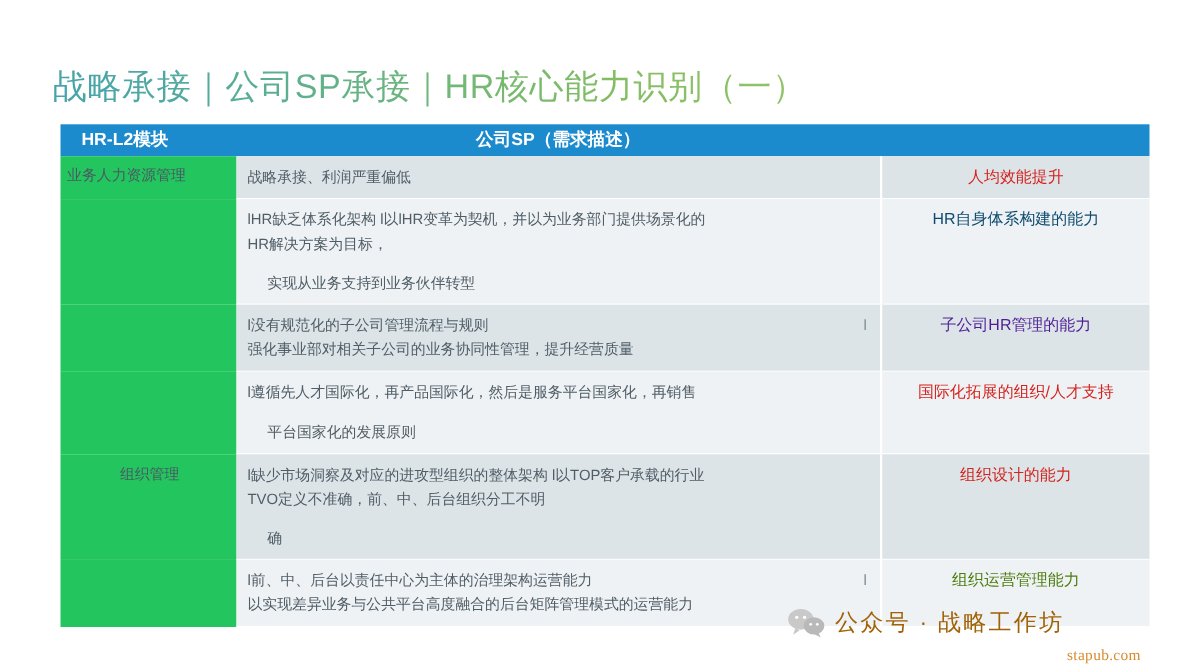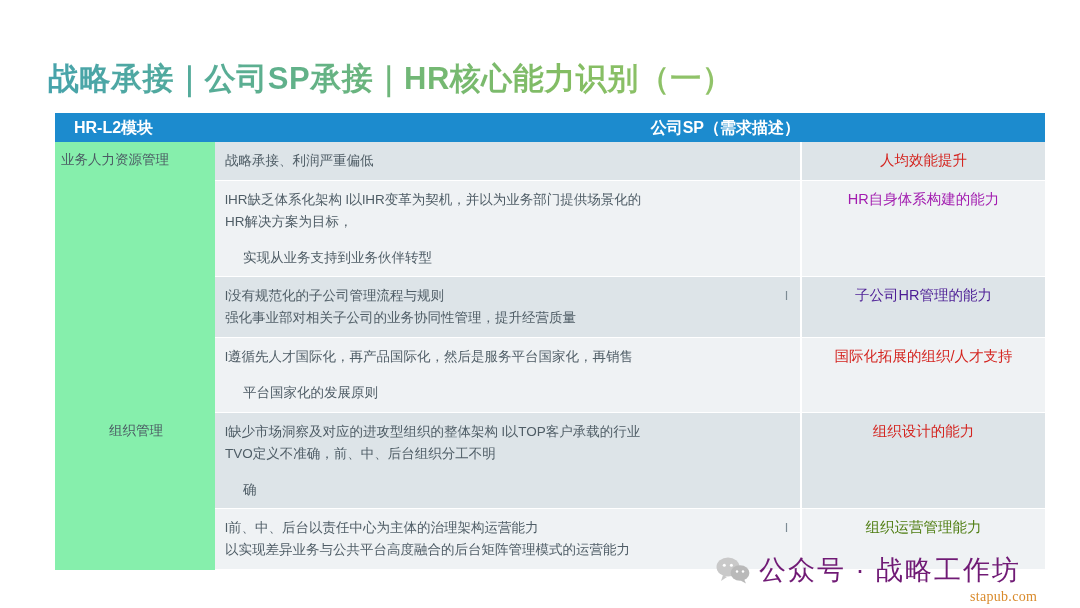--- a/index.html
+++ b/index.html
@@ -14,21 +14,21 @@
     overflow: hidden;
     font-family: "Liberation Sans", "DejaVu Sans", sans-serif;
   }
 
   
   .slide-title {
     position: absolute;
     left: 48px;
     top: 58px;
     font-size: 31px;
-    font-weight: 700;
+    font-weight: 400;
     letter-spacing: 0.5px;
     white-space: nowrap;
     background-image: linear-gradient(90deg,
         #47a3ab 0%,
         #52aa9e 18%,
         #63b287 38%,
         #74b873 56%,
         #84bd63 76%,
         #93c46a 100%);
     -webkit-background-clip: text;
@@ -47,39 +47,39 @@
   .thead {
     display: flex;
     height: 29px;
     background: #1c8bce;
     align-items: center;
   }
   .th {
     color: #ffffff;
     font-size: 16px;
     font-weight: 700;
-    text-align: right;
+    text-align: center;
     line-height: 44px;
     height: 44px;
     box-sizing: border-box;
   }
   .th-module { width: 160px; text-align: left; padding-left: 19px; }
   .th-sp     { width: 585px; }
   .th-hr     { width: 245px; border-left: 2px solid #eaf4fb; }
 
   .tbody { width: 990px; }
 
   .tr { display: flex; }
   .tr.odd  .cell-sp, .tr.odd  .cell-hr { background: #dde4e8; }
   .tr.even .cell-sp, .tr.even .cell-hr { background: #eff2f4; }
 
   .cell-mod {
     width: 160px;
     box-sizing: border-box;
-    background: #86efac;
+    background: #22c55e;
     font-size: 13.5px;
     color: #4b5a63;
     padding: 9px 4px 0 6px;
   }
   .cell-mod.blank { padding: 0; }
   .cell-mod-inner { white-space: nowrap; }
   .cell-mod.left-al  .cell-mod-inner { text-align: left; }
   .cell-mod.center-al .cell-mod-inner { text-align: center; }
 
   .cell-sp {
@@ -110,22 +110,22 @@
   
   .watermark {
     position: absolute;
     left: 716px;
     top: 552px;
     display: flex;
     align-items: center;
   }
   .wechat-icon { width: 34px; height: 27px; margin-right: 9px; }
   .wm-text {
-    font-size: 27px;
-    color: #701a75;
+    font-size: 21px;
+    color: #a16207;
     letter-spacing: 2px;
     white-space: nowrap;
   }
   .domain-text {
     position: absolute;
     left: 970px;
     top: 589px;
     font-family: "Liberation Serif", "DejaVu Serif", serif;
     font-size: 14px;
     color: #d98a2b;
@@ -154,21 +154,21 @@
         </div>
         <div class="cell-hr" style="color: rgb(212, 36, 31);">人均效能提升</div>
       </div>
       <div class="tr even">
         <div class="cell-mod left-al blank"></div>
         <div class="cell-sp">
           <div class="sp-line">lHR缺乏体系化架构 l以lHR变革为契机，并以为业务部门提供场景化的</div>
           <div class="sp-line">HR解决方案为目标，</div>
           <div class="sp-line indent">实现从业务支持到业务伙伴转型</div>
         </div>
-        <div class="cell-hr" style="color: #a21caf;">HR自身体系构建的能力</div>
+        <div class="cell-hr" style="color: #0c4a6e;">HR自身体系构建的能力</div>
       </div>
       <div class="tr odd">
         <div class="cell-mod left-al blank"></div>
         <div class="cell-sp">
           <div class="sp-line"><span class="sp-tail-mark">l</span>l没有规范化的子公司管理流程与规则</div>
           <div class="sp-line">强化事业部对相关子公司的业务协同性管理，提升经营质量</div>
         </div>
         <div class="cell-hr" style="color: #4c1d95;">子公司HR管理的能力</div>
       </div>
       <div class="tr even">

